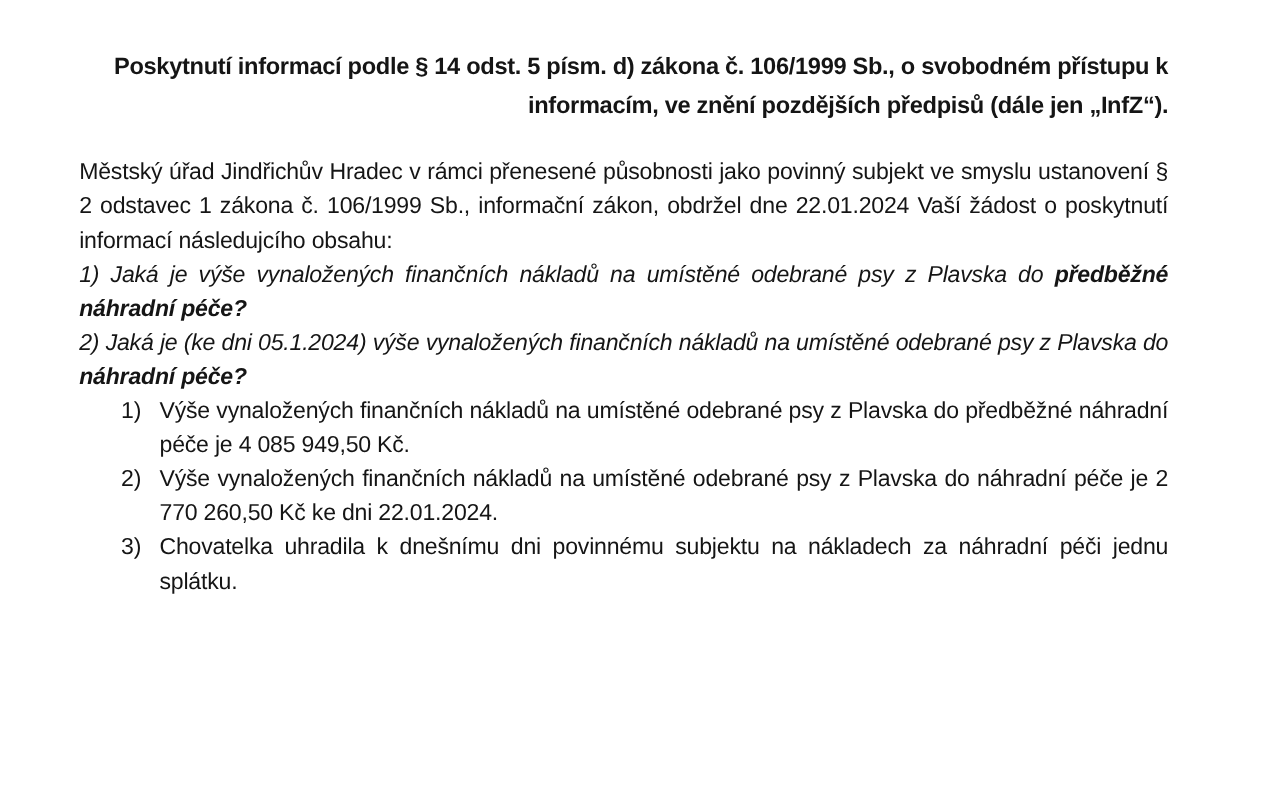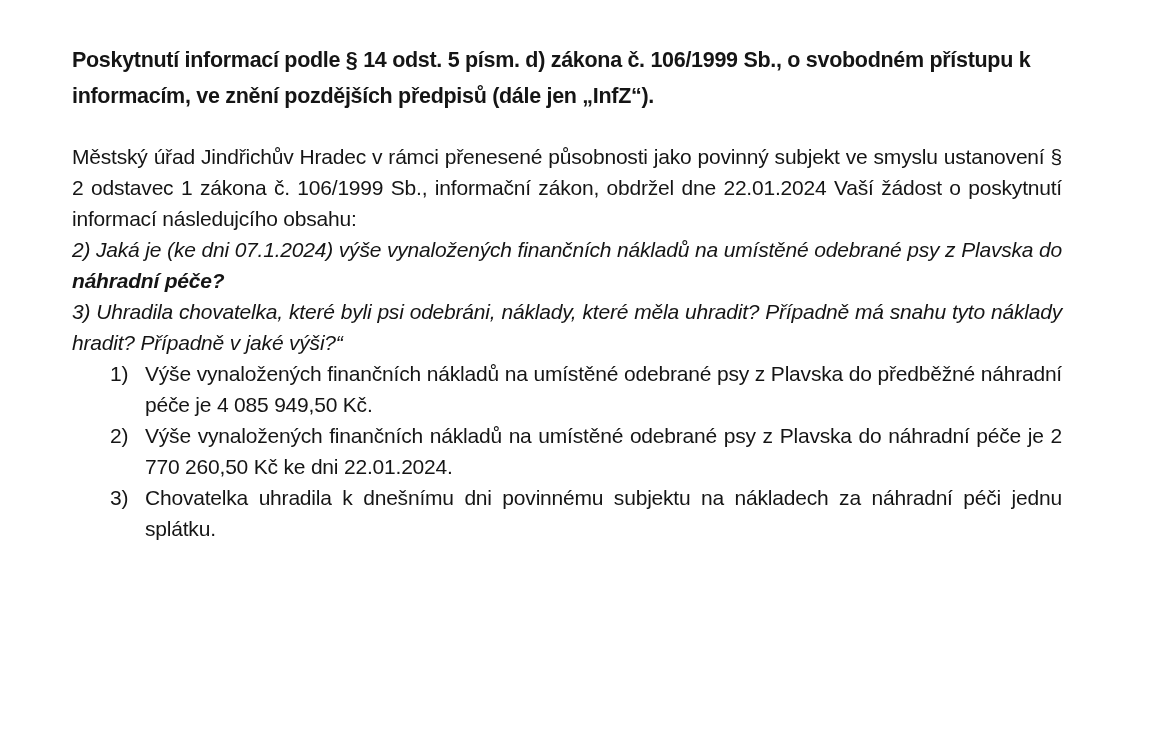--- a/index.html
+++ b/index.html
@@ -24,21 +24,21 @@
     left:72px;
     top:42px;
     width:990px;
   }
   .heading{
     margin:0 0 27px 0;
     font-size:21.5px;
     line-height:36px;
     font-weight:bold;
     letter-spacing:-0.3px;
-    text-align:left;
+    text-align:right;
   }
   .para{
     margin:0;
     font-size:21px;
     line-height:31px;
     letter-spacing:-0.2px;
   }
   .justify{
     text-align:justify;
   }
@@ -71,22 +71,22 @@
 </head>
 <body>
 
 <div class="doc">
 
   <p class="heading">Poskytnutí informací podle § 14 odst. 5 písm. d) zákona č. 106/1999 Sb., o svobodném přístupu k informacím, ve znění pozdějších předpisů (dále jen „InfZ“).</p>
 
   <p class="para justify">Městský úřad Jindřichův Hradec v rámci přenesené působnosti jako povinný subjekt ve smyslu ustanovení § 2 odstavec 1 zákona č. 106/1999 Sb., informační zákon, obdržel dne 22.01.2024 Vaší žádost o poskytnutí informací následujcího obsahu:</p>
 
   <div class="quote">
-    <p class="para justify quote-p"><span>2) Jaká je (ke dni 07.1.2024) výše vynaložených finančních nákladů na umístěné odebrané psy z Plavska do </span><span class="run-bold">náhradní péče?</span></p>
-    <p class="para justify quote-p"><span>3) Uhradila chovatelka, které byli psi odebráni, náklady, které měla uhradit? Případně má snahu tyto náklady hradit? Případně v jaké výši?“</span></p>
+    <p class="para justify quote-p"><span>1) Jaká je výše vynaložených finančních nákladů na umístěné odebrané psy z Plavska do </span><span class="run-bold">předběžné náhradní péče?</span></p>
+    <p class="para justify quote-p"><span>2) Jaká je (ke dni 05.1.2024) výše vynaložených finančních nákladů na umístěné odebrané psy z Plavska do </span><span class="run-bold">náhradní péče?</span></p>
   </div>
 
 
   <div class="answers">
     <div class="answer">
       <span class="num">1)</span>
       <span class="answer-text">Výše vynaložených finančních nákladů na umístěné odebrané psy z Plavska do předběžné náhradní péče je 4 085 949,50 Kč.</span>
     </div>
     <div class="answer">
       <span class="num">2)</span>

